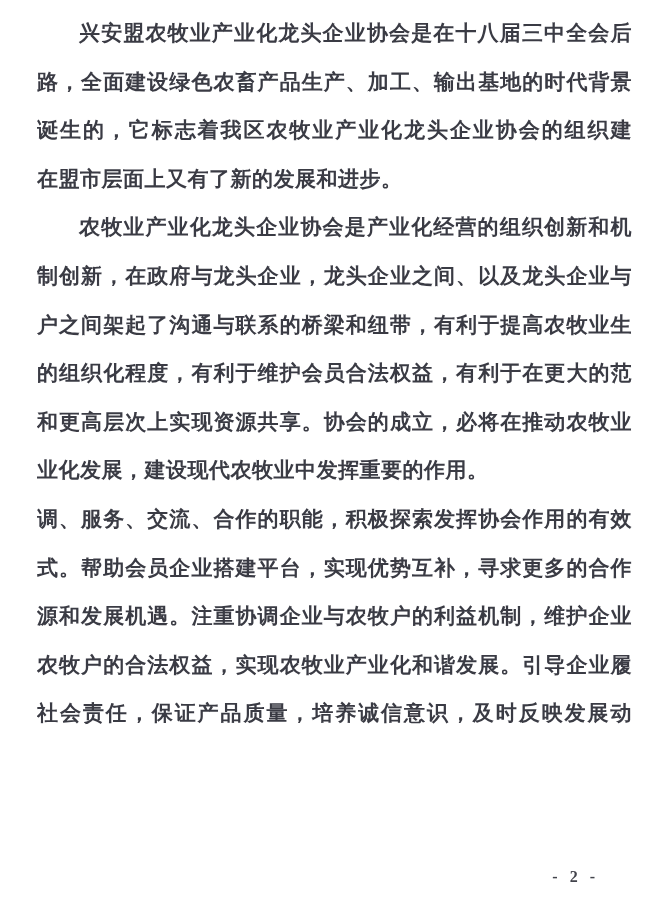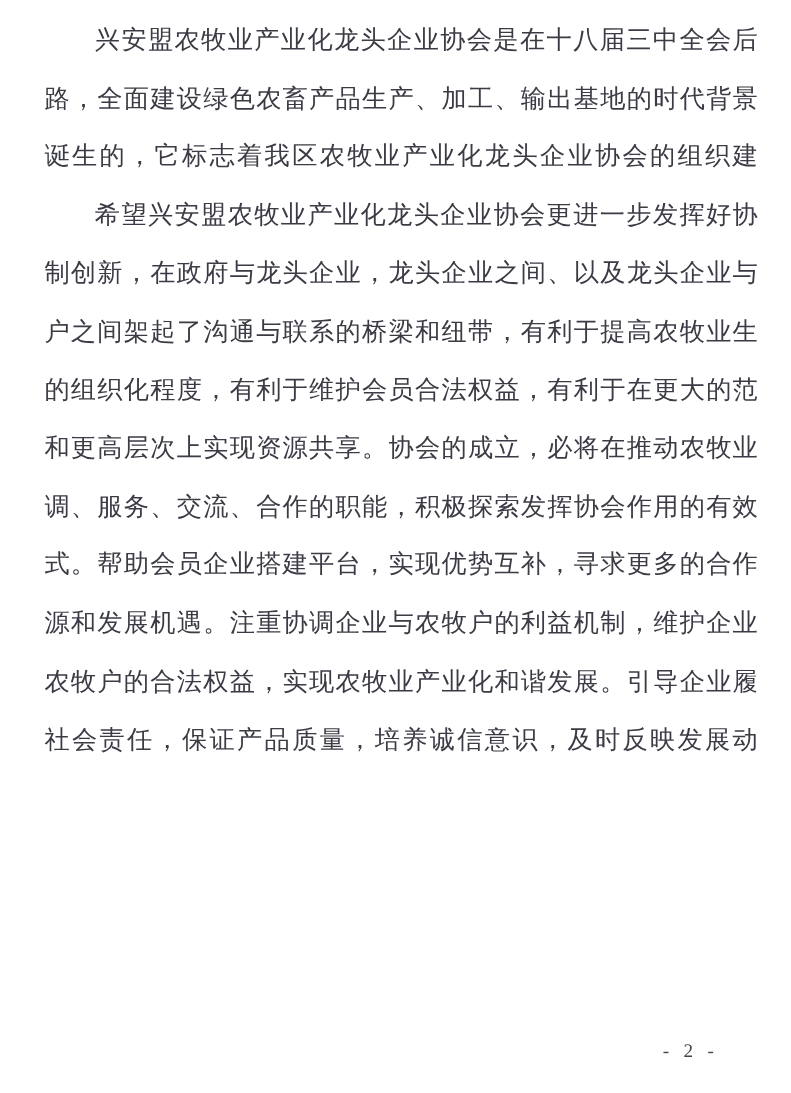--- a/index.html
+++ b/index.html
@@ -8,20 +8,21 @@
     background: #ffffff;
   }
   .page {
     position: relative;
     width: 659px;
     height: 911px;
     background: #ffffff;
     font-family: "Liberation Serif", serif;
     color: #3a3b44;
     overflow: hidden;
+    font-weight: bold;
   }
   .text-block {
     position: absolute;
     left: 37px;
     right: 27px;
     top: 9px;
     font-size: 21px;
   }
   .line {
     height: 48.6px;
@@ -50,28 +51,30 @@
 </head>
 <body>
 
 <div class="page">
   <div class="text-block">
 
     <div>
       <div class="line indent">兴安盟农牧业产业化龙头企业协会是在十八届三中全会后</div>
       <div class="line">路，全面建设绿色农畜产品生产、加工、输出基地的时代背景下</div>
       <div class="line">诞生的，它标志着我区农牧业产业化龙头企业协会的组织建设，</div>
+      <div class="line short">在盟市层面上又有了新的发展和进步。</div>
     </div>
 
     <div>
-      <div class="line indent">希望兴安盟农牧业产业化龙头企业协会更进一步发挥好协</div>
+      <div class="line indent">农牧业产业化龙头企业协会是产业化经营的组织创新和机</div>
       <div class="line">制创新，在政府与龙头企业，龙头企业之间、以及龙头企业与农</div>
       <div class="line">户之间架起了沟通与联系的桥梁和纽带，有利于提高农牧业生产</div>
       <div class="line">的组织化程度，有利于维护会员合法权益，有利于在更大的范围</div>
       <div class="line">和更高层次上实现资源共享。协会的成立，必将在推动农牧业产</div>
+      <div class="line short">业化发展，建设现代农牧业中发挥重要的作用。</div>
     </div>
 
     <div>
       <div class="line">调、服务、交流、合作的职能，积极探索发挥协会作用的有效形</div>
       <div class="line">式。帮助会员企业搭建平台，实现优势互补，寻求更多的合作资</div>
       <div class="line">源和发展机遇。注重协调企业与农牧户的利益机制，维护企业与</div>
       <div class="line">农牧户的合法权益，实现农牧业产业化和谐发展。引导企业履行</div>
       <div class="line">社会责任，保证产品质量，培养诚信意识，及时反映发展动态，</div>
     </div>
 

